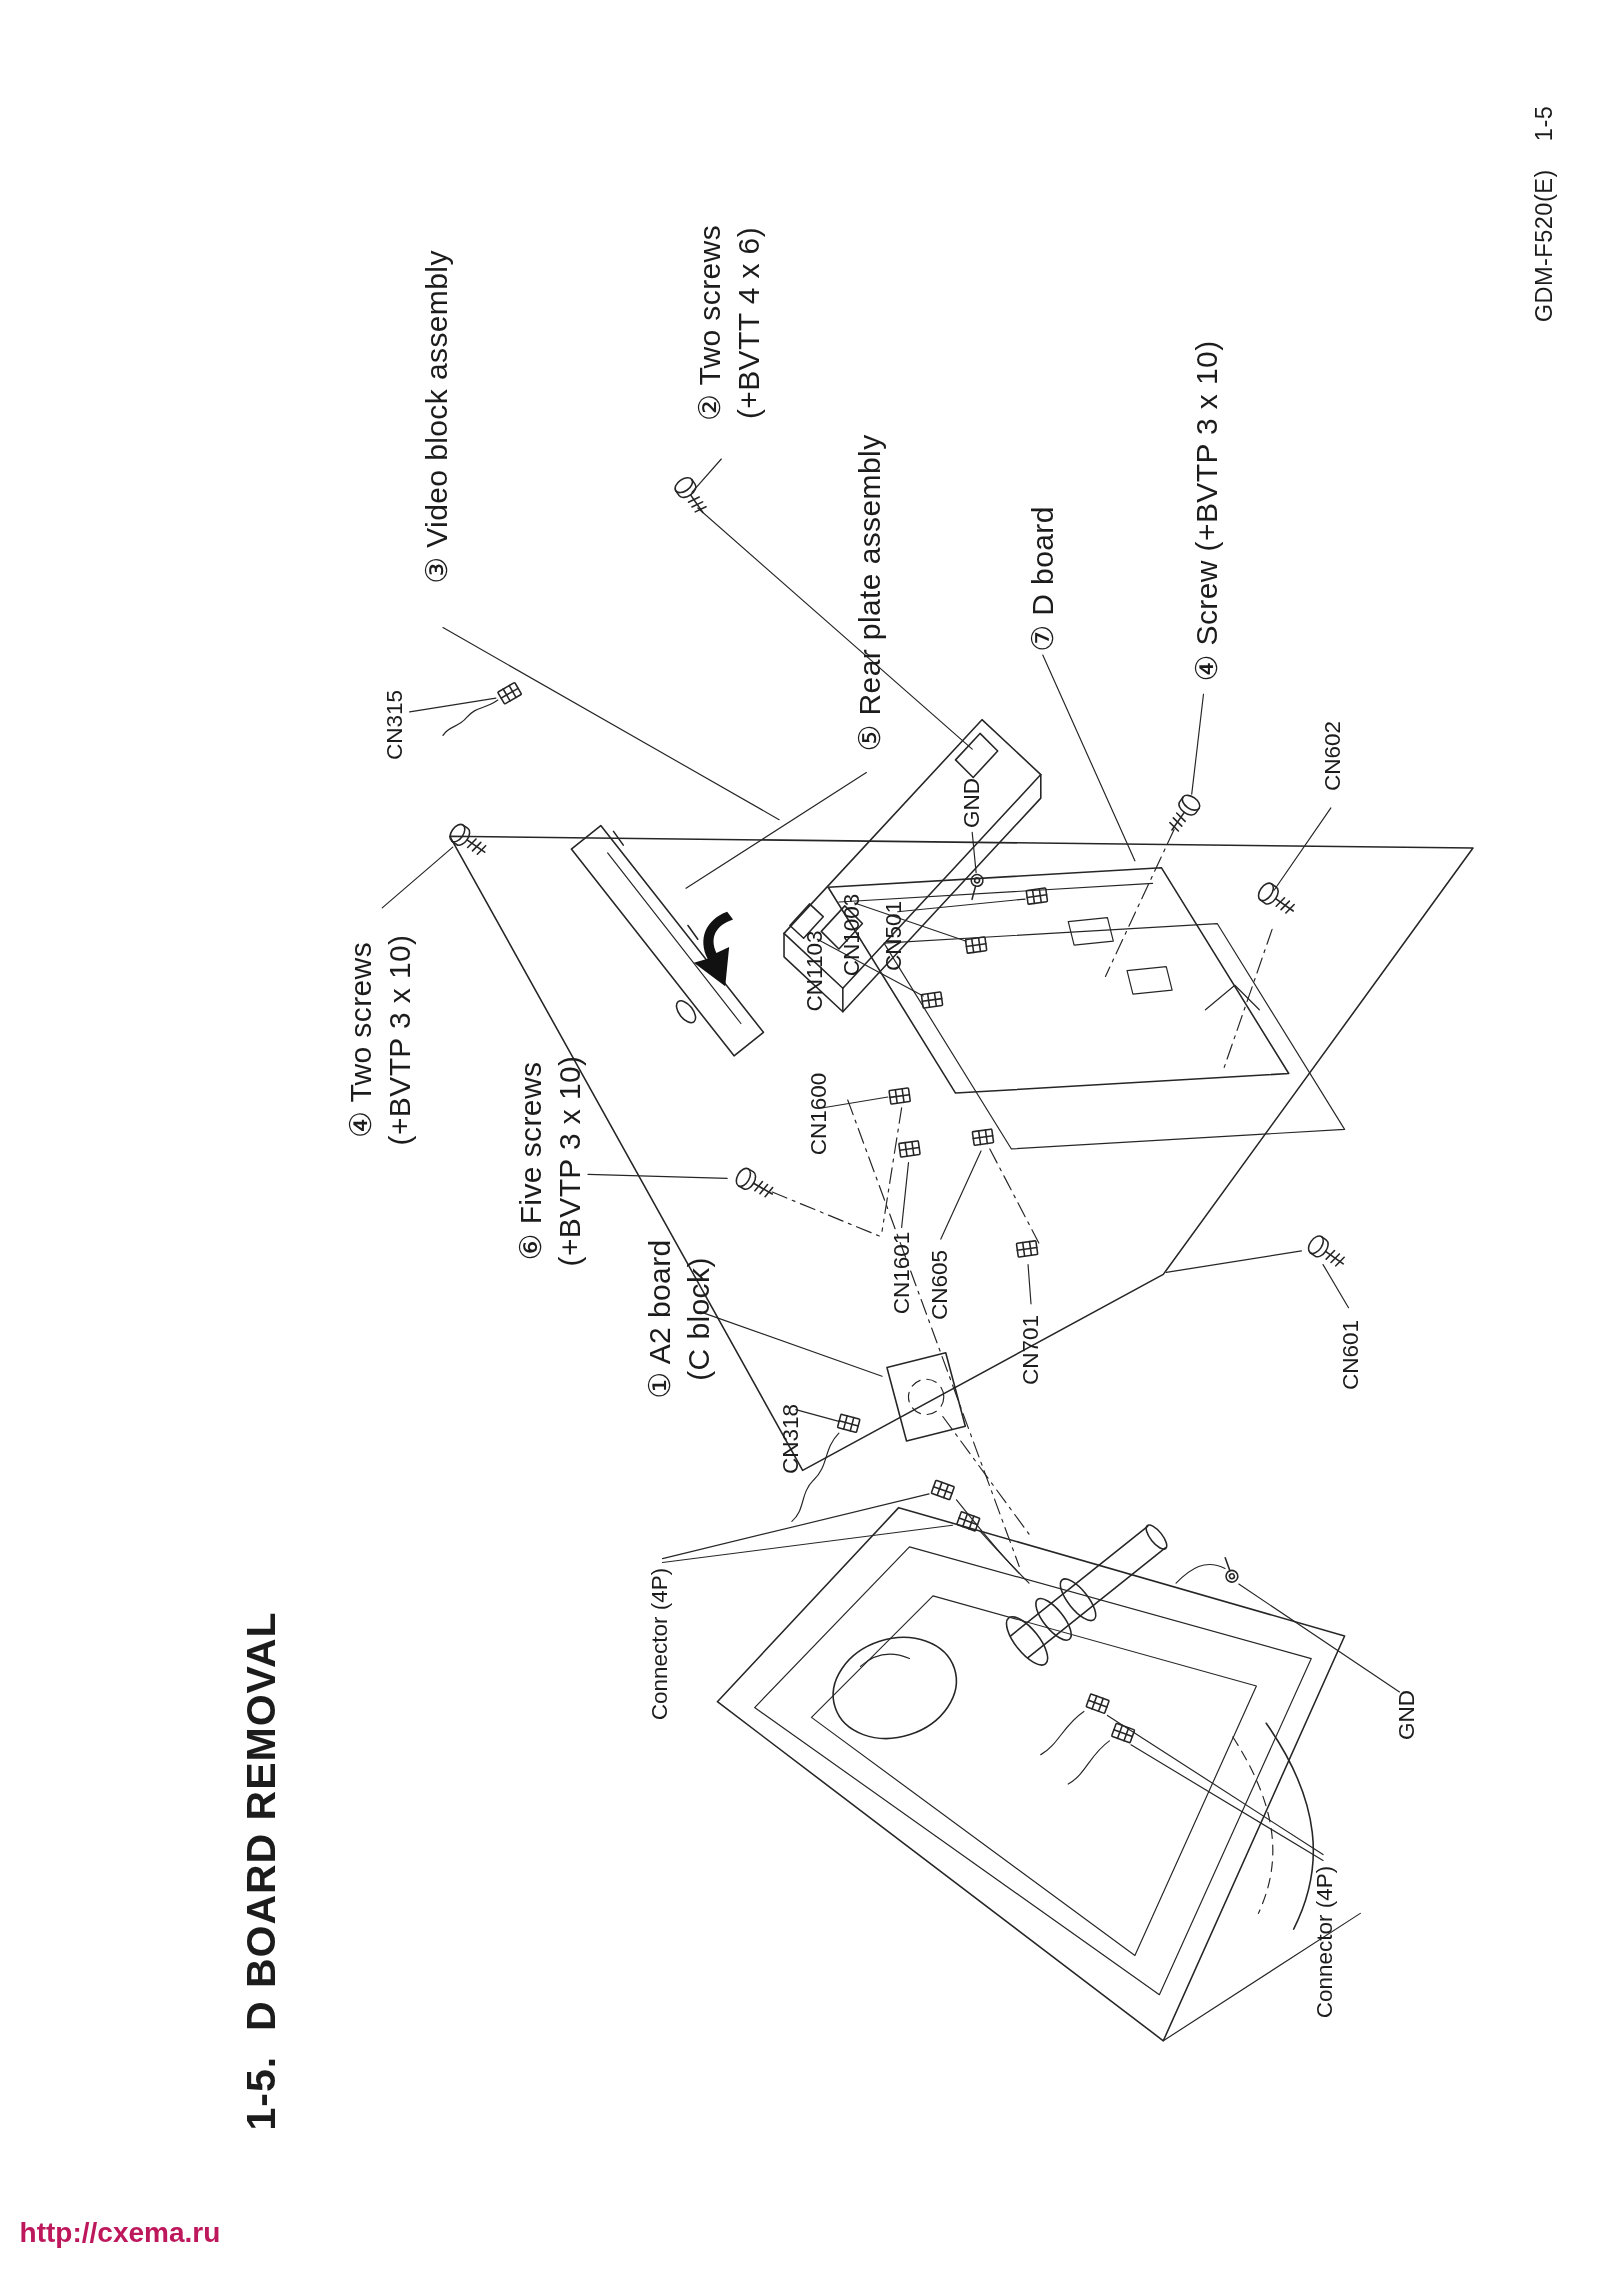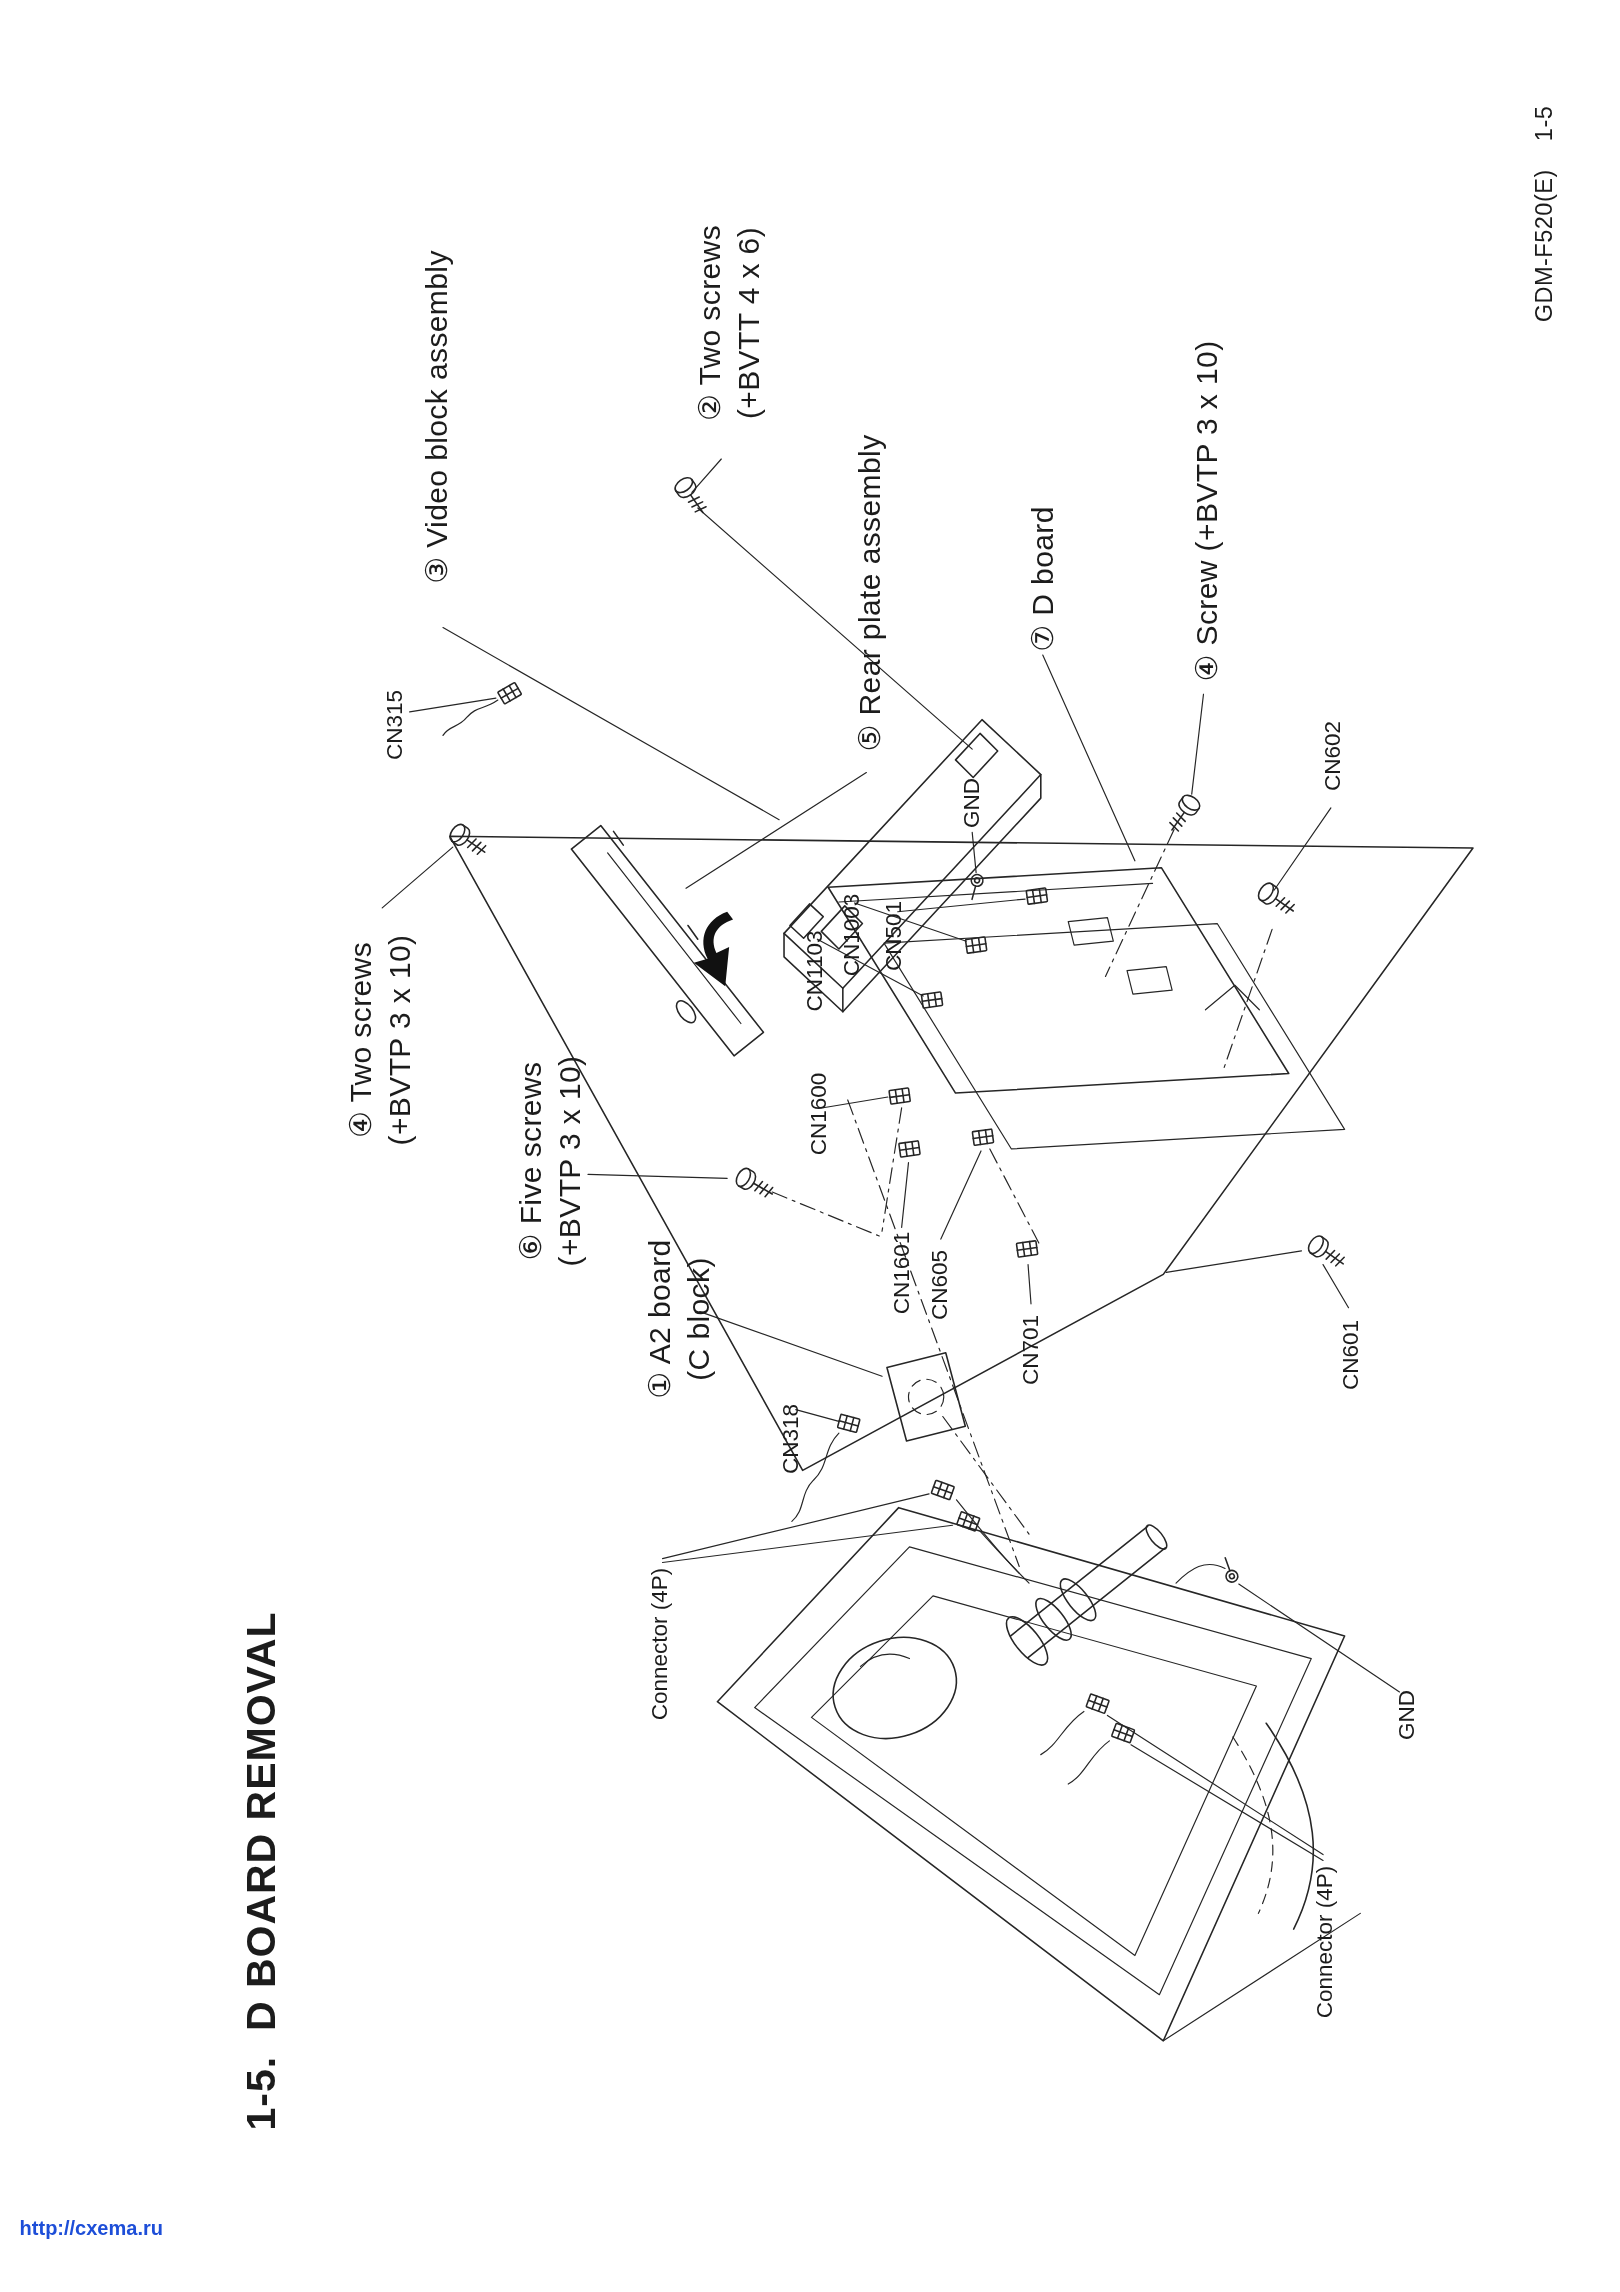--- a/index.html
+++ b/index.html
@@ -25,22 +25,22 @@
     text-align:center;
     line-height:1.3;
   }
   .callout { font-size:30px; letter-spacing:0.4px; }
   .plabel  { font-size:22.5px; }
   .title   { font-size:41px; font-weight:bold; letter-spacing:1px; }
   .docref  { font-size:23.5px; letter-spacing:0.5px; }
   .watermark {
     position:absolute;
     left:19.6px; top:2217px;
-    font-size:20px; font-weight:bold;
-    color:#1d4ed8;
+    font-size:28px; font-weight:bold;
+    color:#be185d;
     text-align:right;
   }
 </style>
 </head>
 <body>
 
 <div class="page">
 
   <svg class="diagram" width="1620" height="2293" viewBox="0 0 1653 2339">
     <defs>

